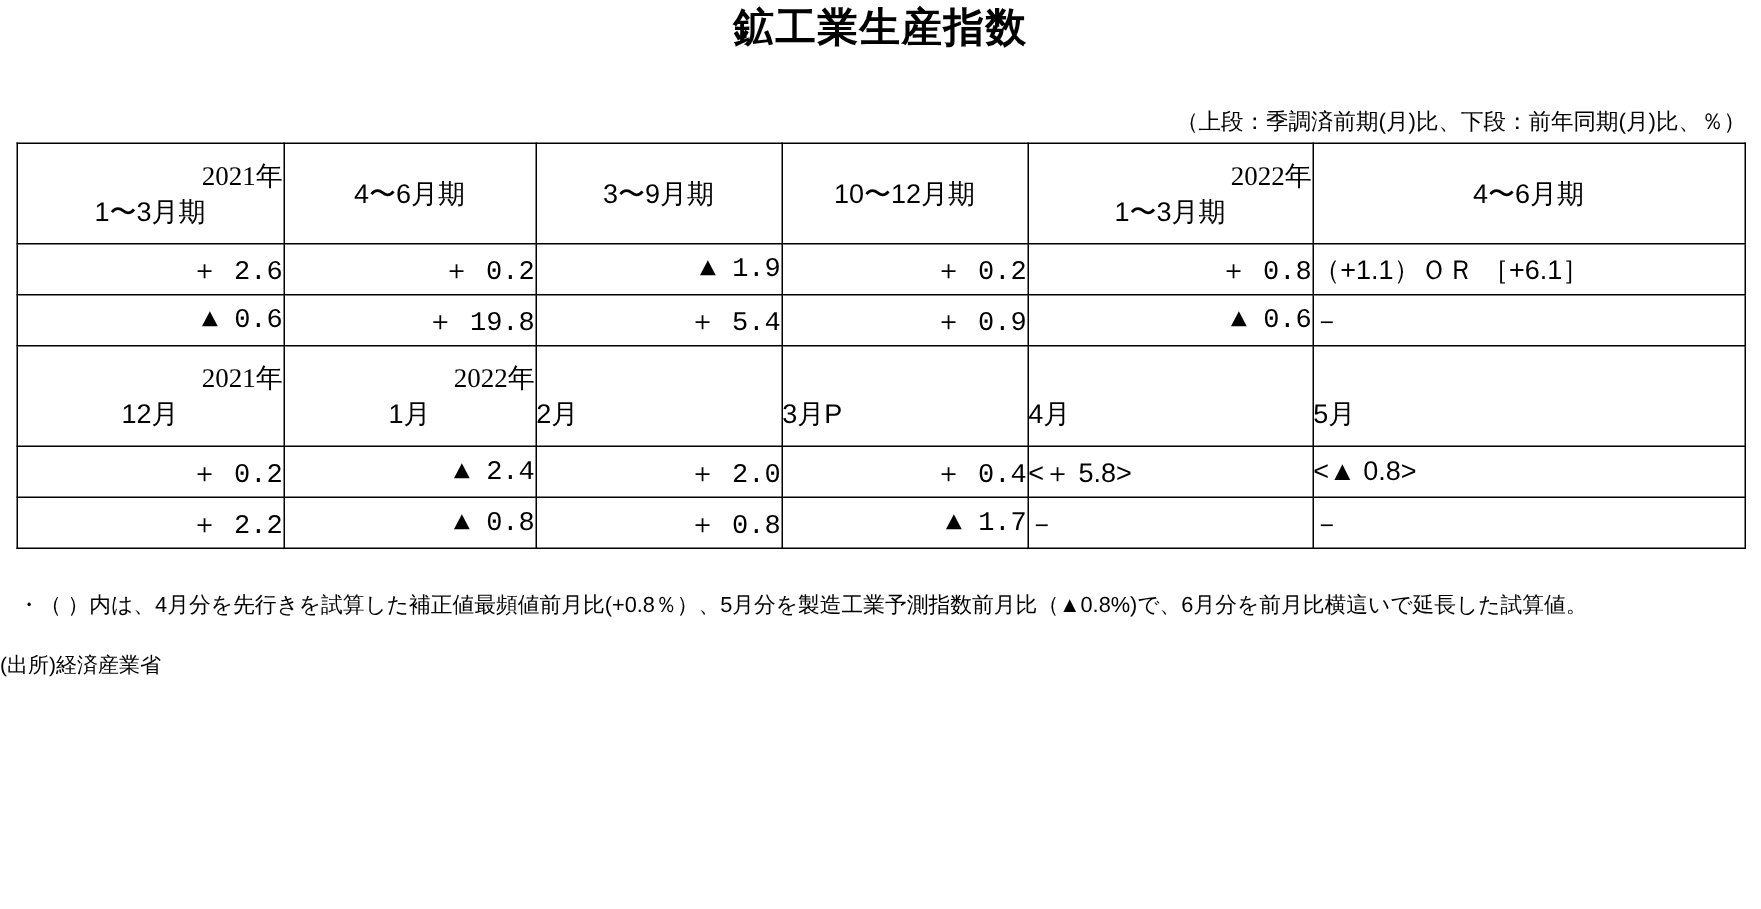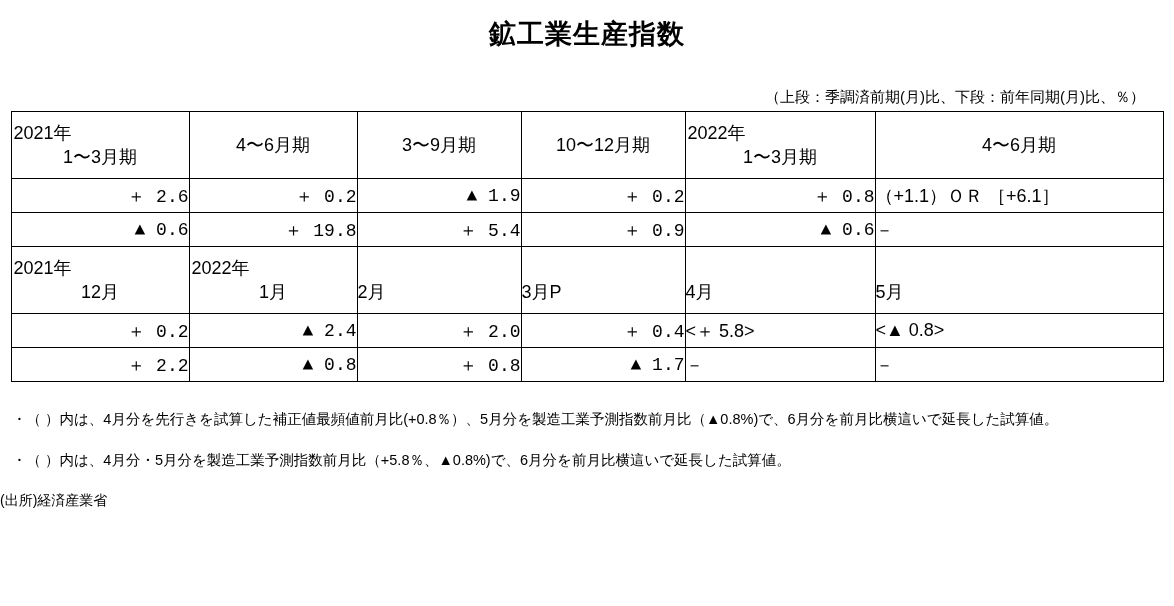--- a/index.html
+++ b/index.html
@@ -17,28 +17,27 @@
   }
   .page {
     position: relative;
     width: 1174px;
     height: 606px;
   }
   .title {
     text-align: center;
     font-size: 27px;
     font-weight: bold;
-    margin-top: 16px;
     letter-spacing: 1px;
   }
   .unit-note {
     text-align: right;
     font-size: 15px;
     margin-top: 36px;
-    padding-right: 29px;
+    padding-right: 10px;
   }
   table.main {
     border-collapse: collapse;
     table-layout: fixed;
     width: 1152px;
     margin: 4px auto 0 auto;
   }
   table.main td {
     border: 1px solid #000000;
     font-size: 18px;
@@ -49,22 +48,23 @@
   td.val {
     text-align: right;
     padding-right: 10px;
     font-family: Liberation Mono, monospace;
   }
   td.val-c {
     text-align: left;
   }
   .hdr-line1 {
     display: block;
-    text-align: left;
+    text-align: right;
     padding-left: 2px;
+    font-family: Liberation Serif, serif;
   }
   .hdr-line2 {
     display: block;
     text-align: center;
   }
   .hdr-single {
     display: block;
     padding-top: 24px;
   }
   .hdr-cell {
@@ -194,18 +194,17 @@
         <td class="val">＋ 0.8</td>
         <td class="val">▲ 1.7</td>
         <td class="val-c">－</td>
         <td class="val-c">－</td>
       </tr>
     </tbody>
   </table>
 
   <div class="notes">
     <div class="note">・（ ）内は、4月分を先行きを試算した補正値最頻値前月比(+0.8％）、5月分を製造工業予測指数前月比（▲0.8%)で、6月分を前月比横這いで延長した試算値。</div>
-    <div class="note">・（ ）内は、4月分・5月分を製造工業予測指数前月比（+5.8％、▲0.8%)で、6月分を前月比横這いで延長した試算値。</div>
   </div>
 
   <div class="source">(出所)経済産業省</div>
 
 </div>
 
 </body></html>

